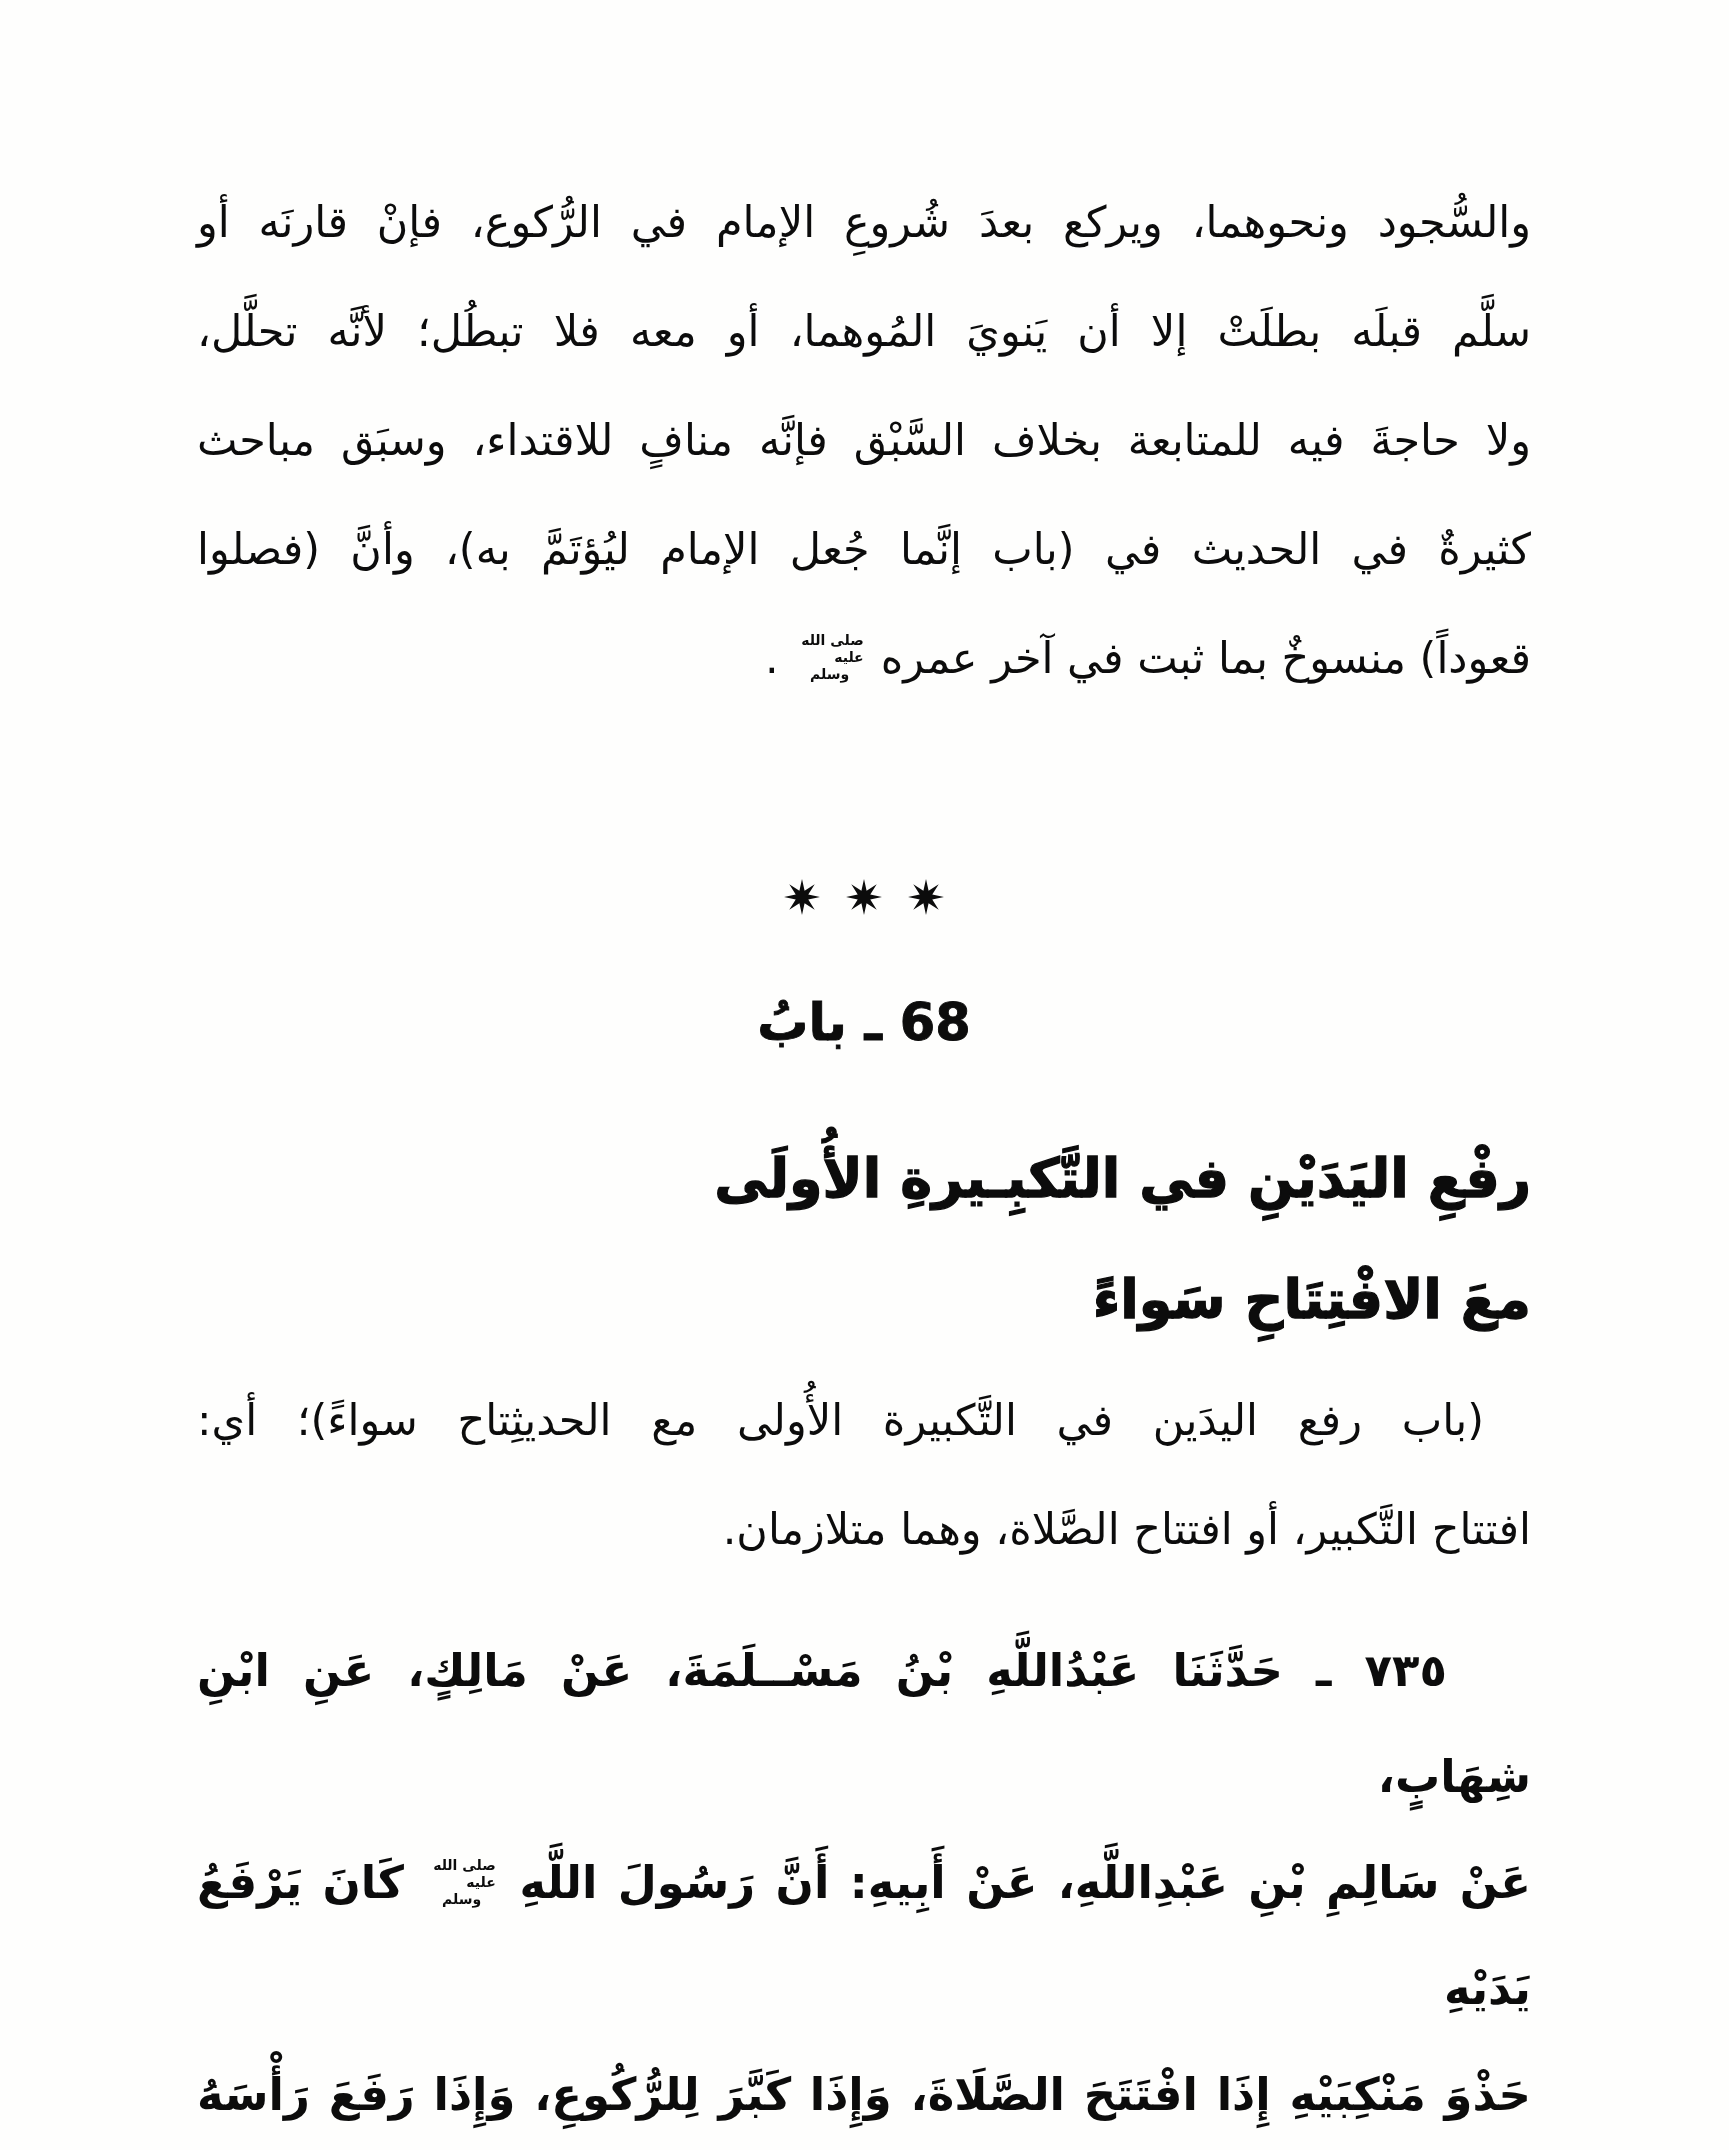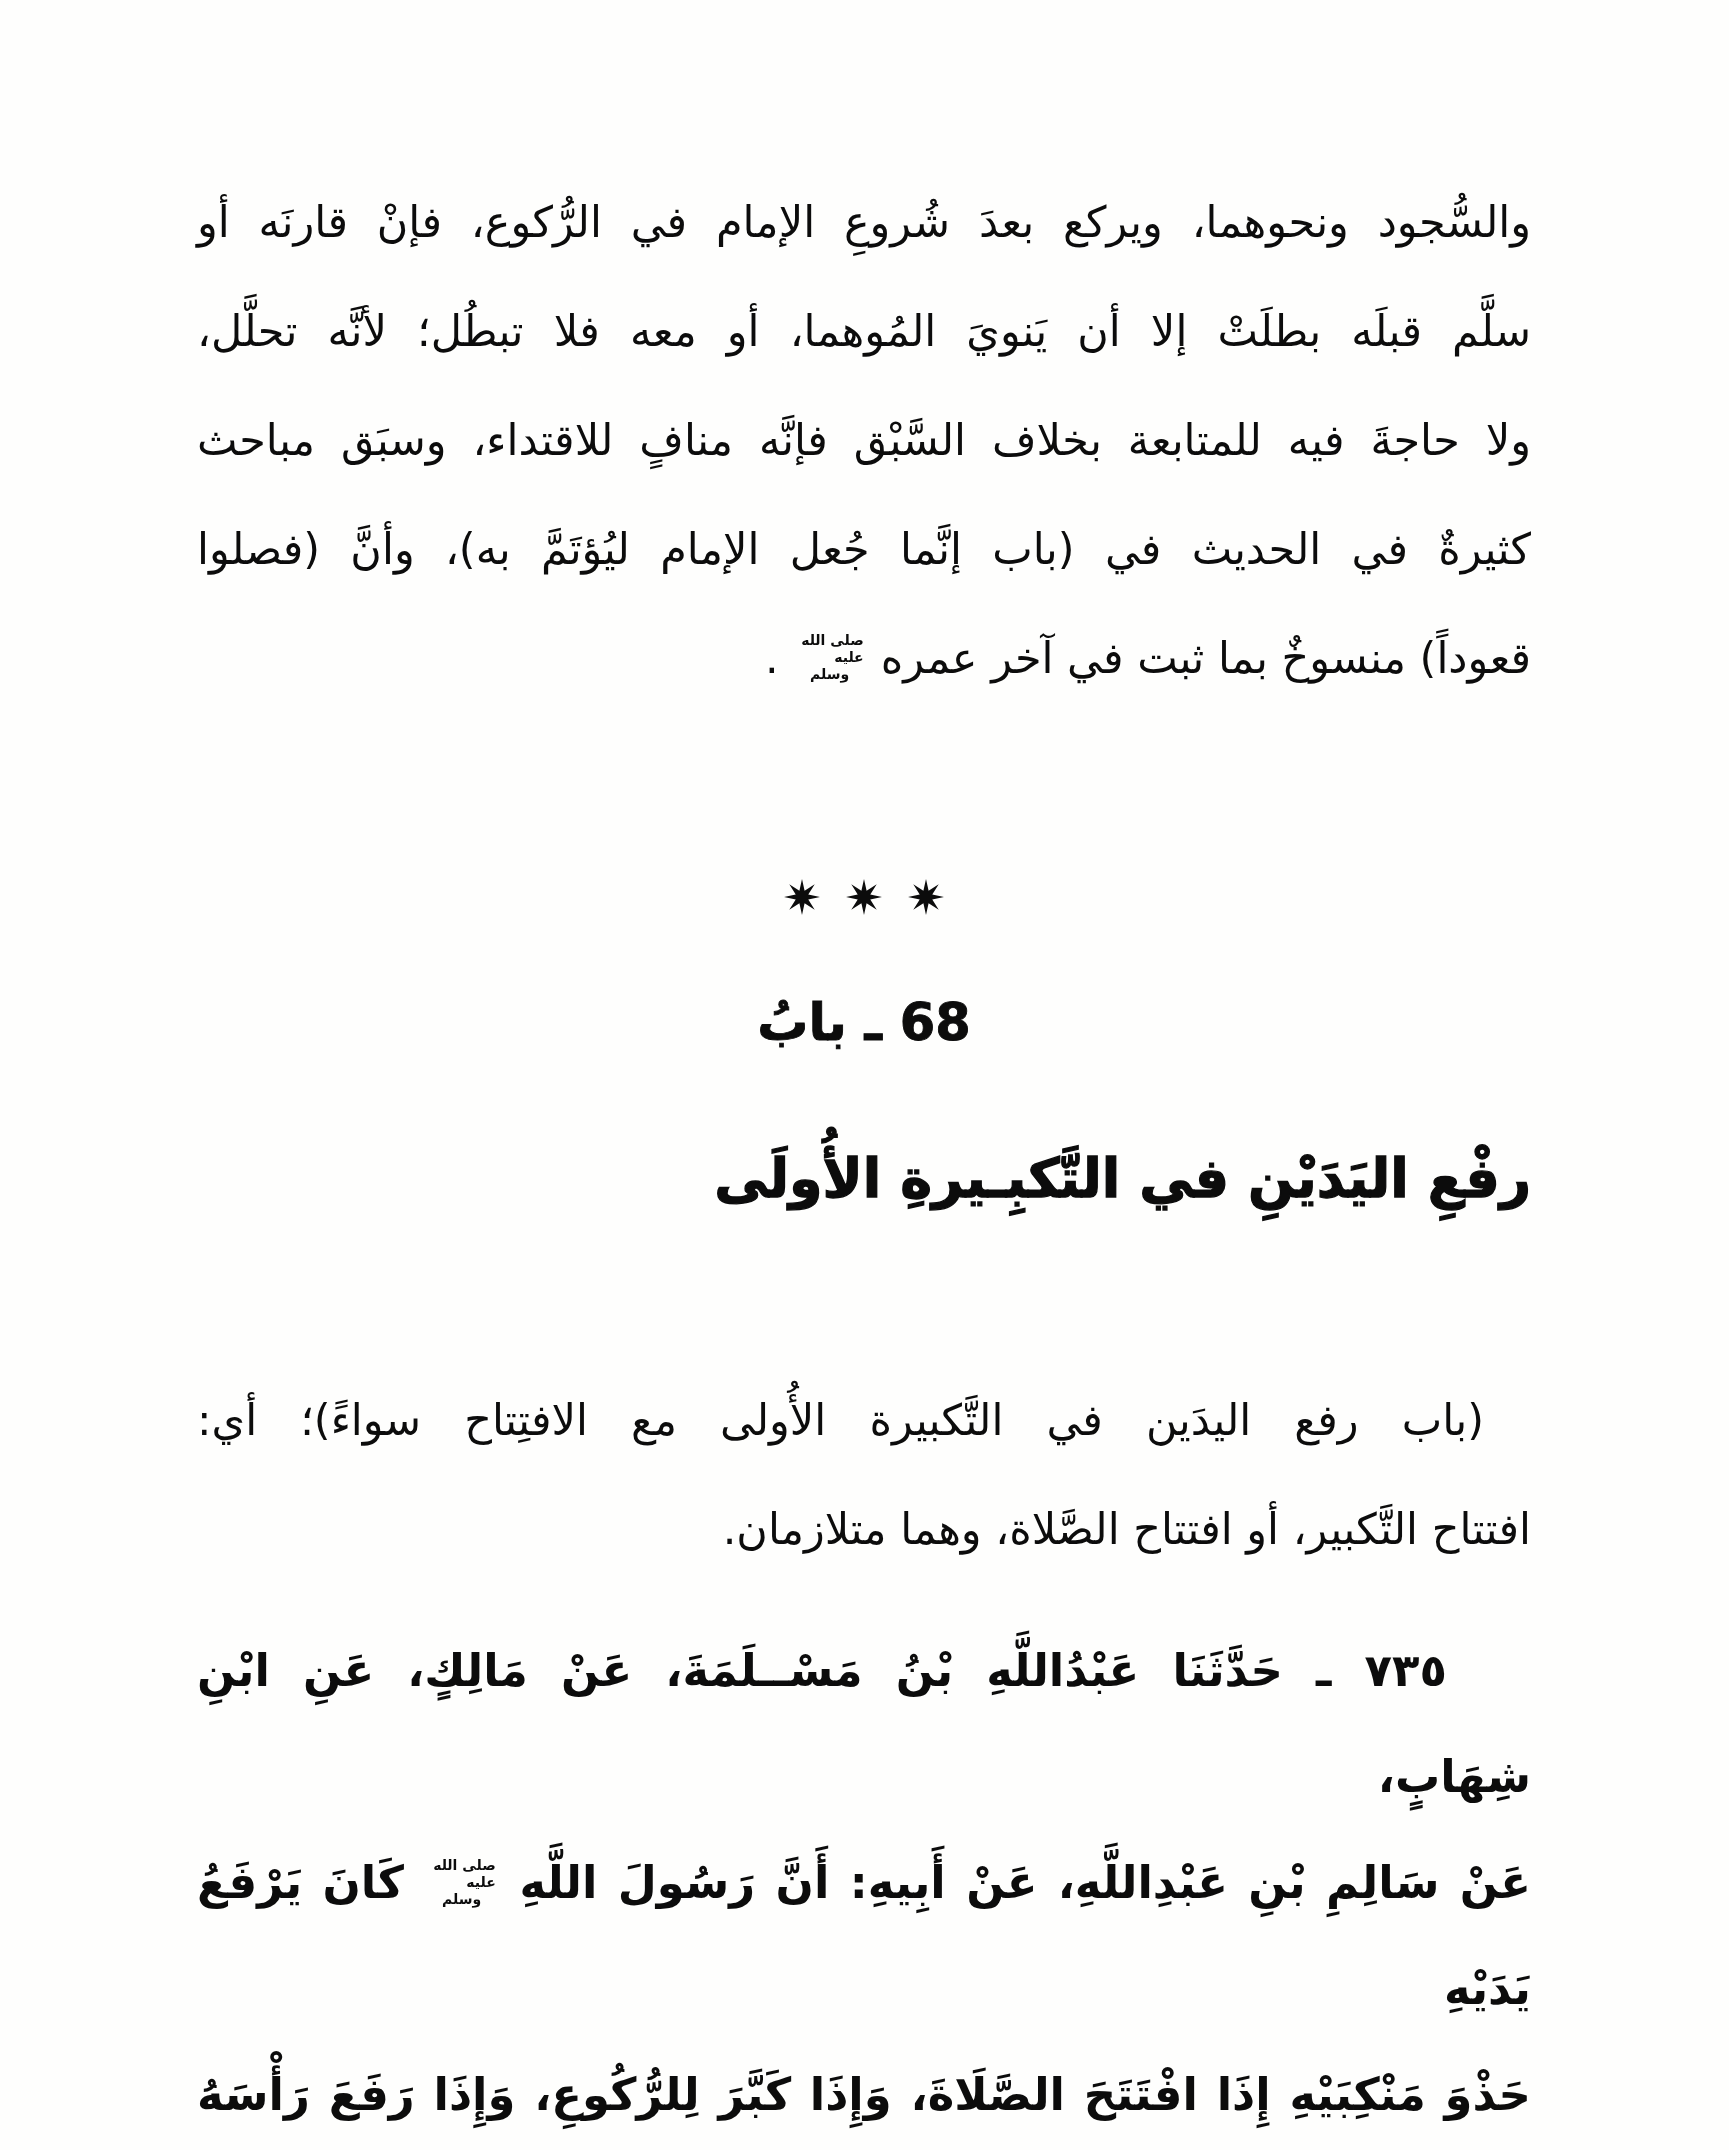--- a/index.html
+++ b/index.html
@@ -54,23 +54,24 @@
         <polygon fill="#0c0c0c" points="95,50 65.7,56.5 81.8,81.8 56.5,65.7 50,95 43.5,65.7 18.2,81.8 34.3,56.5 5,50 34.3,43.5 18.2,18.2 43.5,34.3 50,5 56.5,34.3 81.8,18.2 65.7,43.5"></polygon>
       </svg>
     <svg class="star" viewBox="0 0 100 100">
         <polygon fill="#0c0c0c" points="95,50 65.7,56.5 81.8,81.8 56.5,65.7 50,95 43.5,65.7 18.2,81.8 34.3,56.5 5,50 34.3,43.5 18.2,18.2 43.5,34.3 50,5 56.5,34.3 81.8,18.2 65.7,43.5"></polygon>
       </svg>
   </div>
 
   <div class="block chapter" style="top:987px;">68 ـ بابُ</div>
 
   <div class="block title-line" style="top:1144px;">رفْعِ اليَدَيْنِ في التَّكبِـيرةِ الأُولَى</div>
+  <div class="block title-line" style="top:1265px;">معَ الافْتِتَاحِ سَواءً</div>
 
   <div class="block body-text" style="top:1366px;">
-    <div class="line j ind-sm">(باب رفع اليدَين في التَّكبيرة الأُولى مع الافتِتاح سواءً)؛ أي:</div>
+    <div class="line j ind-sm">(باب رفع اليدَين في التَّكبيرة الأُولى مع الحديثِتاح سواءً)؛ أي:</div>
     <div class="line r">افتتاح التَّكبير، أو افتتاح الصَّلاة، وهما متلازمان.</div>
   </div>
 
   <div class="block hadith" style="top:1618px;">
     <div class="line j ind-md">٧٣٥ ـ حَدَّثَنَا عَبْدُاللَّهِ بْنُ مَسْــلَمَةَ، عَنْ مَالِكٍ، عَنِ ابْنِ شِهَابٍ،</div>
     <div class="line j"><span>عَنْ سَالِمِ بْنِ عَبْدِاللَّهِ، عَنْ أَبِيهِ: أَنَّ رَسُولَ اللَّهِ </span><span class="saw">صلى الله عليه وسلم</span><span> كَانَ يَرْفَعُ يَدَيْهِ</span></div>
     <div class="line j">حَذْوَ مَنْكِبَيْهِ إِذَا افْتَتَحَ الصَّلَاةَ، وَإِذَا كَبَّرَ لِلرُّكُوعِ، وَإِذَا رَفَعَ رَأْسَهُ مِنَ</div>
 
   </div>
 

